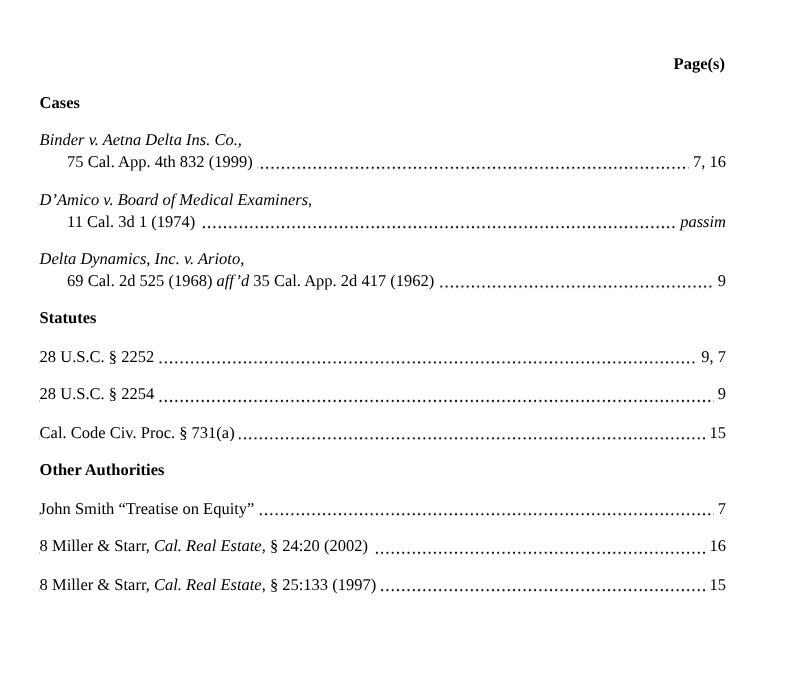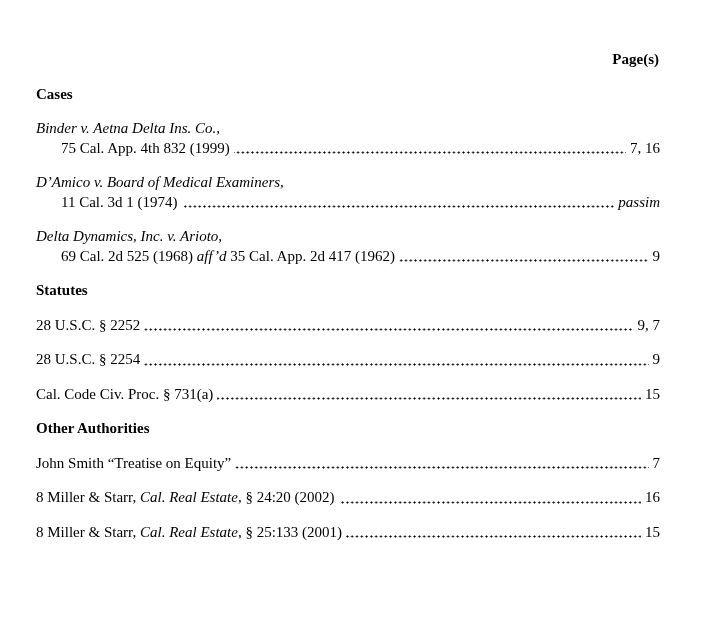--- a/index.html
+++ b/index.html
@@ -150,18 +150,18 @@
 
   <div class="entry">
     <div class="toa-row">
       <span class="cite"><span>8 Miller &amp; Starr, </span><span class="i">Cal. Real Estate</span><span>, § 24:20 (2002)</span></span>
       <span class="pageref">16</span>
     </div>
   </div>
 
   <div class="entry">
     <div class="toa-row">
-      <span class="cite"><span>8 Miller &amp; Starr, </span><span class="i">Cal. Real Estate</span><span>, § 25:133 (2001)</span></span>
+      <span class="cite"><span>8 Miller &amp; Starr, </span><span class="i">Cal. Real Estate</span><span>, § 25:133 (1997)</span></span>
       <span class="pageref">15</span>
     </div>
   </div>
 
 </div>
 
 </body></html>

